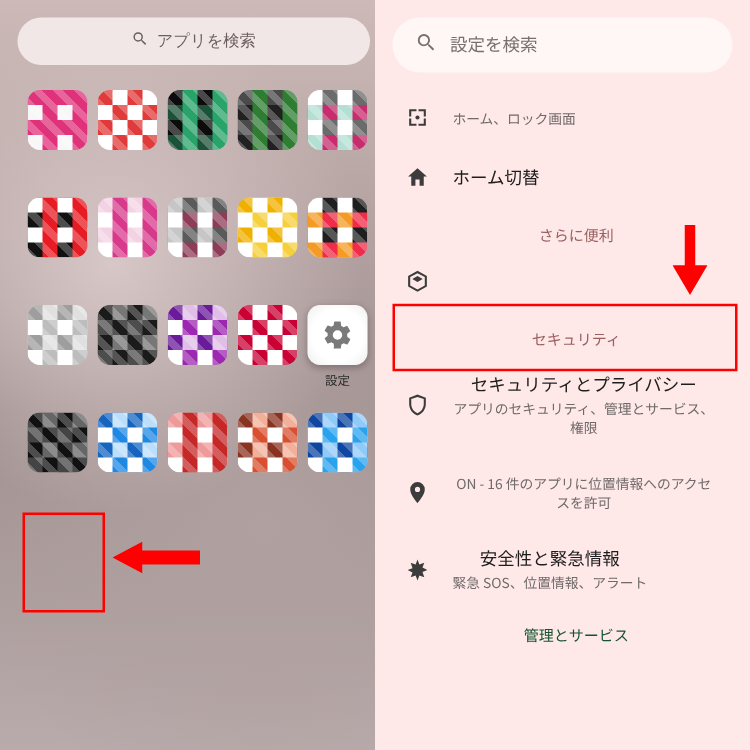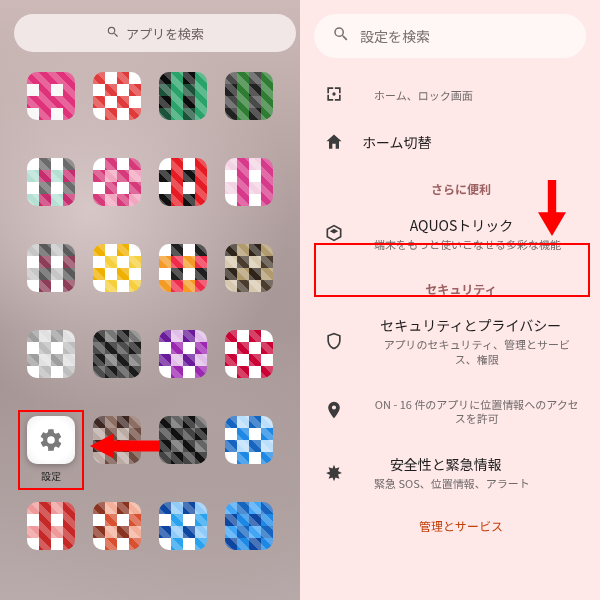--- a/index.html
+++ b/index.html
@@ -11,27 +11,27 @@
     width: 300px; height: 600px; position: relative;
     background:
       radial-gradient(circle at 30% 35%, #d8c7c7 0%, transparent 45%),
       radial-gradient(circle at 70% 70%, #b0a0a0 0%, transparent 50%),
       linear-gradient(180deg,#cdbab8 0%,#9f8f8f 55%,#b9abab 100%);
   }
   .search-pill {
     position: absolute; top: 14px; left: 14px; right: 4px; height: 38px;
     background: #f2e7e7; border-radius: 999px;
     display: flex; align-items: center; justify-content: center;
-    font-size: 13px; color: #6a5e5e; gap: 6px;
+    font-size: 13px; color: #6a5e5e; gap: 6px; font-family: Liberation Serif, serif;
   }
   .search-pill svg { width: 14px; height: 14px; }
 
   .grid {
     position: absolute; top: 72px; left: 22px; right: 22px; bottom: 10px;
-    display: grid; grid-template-columns: repeat(4, 1fr);
+    display: grid; grid-template-columns: repeat(6, 1fr);
     grid-auto-rows: 86px; column-gap: 8px;
   }
   .app { display: flex; flex-direction: column; align-items: center; }
   .app .ico { width: 48px; height: 48px; border-radius: 10px; position: relative; overflow: hidden; }
   .app .lbl { margin-top: 4px; font-size: 10px; color: #2b2b2b; text-align: center; }
 
   
   .pix { background:
       conic-gradient(from 90deg at 50% 50%, var(--c1) 0 25%, var(--c2) 0 50%, var(--c3) 0 75%, var(--c4) 0);
       background-size: 50% 50%; }
@@ -62,23 +62,23 @@
   .search-pill-r svg{width:18px;height:18px;}
 
   .list { flex:1; overflow:hidden; padding-top:4px; }
   .row {
     display:flex; align-items:center; gap:16px;
     padding:14px 20px 14px 22px; position:relative;
   }
   .row .glyph { width:24px; display:flex; align-items:center; justify-content:center; }
   .row .glyph svg{width:20px;height:20px;fill:#3c3c3c;}
   .row .txt .t { font-size:14px; color:#1d1d1d; }
-  .row .txt .s { font-size:11px; color:#6f6a6a; line-height:1.35; margin-top:2px; max-width:210px;margin-left:12px;}
-  .sect { font-size:12px; color:#9a5f5f; padding:14px 0 4px 22px;font-weight:bold; }
-  .footer-label{ font-size:12px; color:#c2410c; padding:12px 0 0 22px;}
+  .row .txt .s { font-size:11px; color:#6f6a6a; line-height:1.35; margin-top:2px; max-width:210px;}
+  .sect { font-size:12px; color:#9a5f5f; padding:14px 0 4px 22px; }
+  .footer-label{ font-size:12px; color:#14532d; padding:12px 0 0 22px;}
 
   .hl { position:absolute; border:2px solid #ff0000; pointer-events:none; }
 
 </style>
 </head>
 <body>
 
 <div class="left">
 
   <div class="search-pill">
@@ -220,24 +220,20 @@
     </div>
 
     <div class="sect">さらに便利</div>
 
     <div class="row">
       <span class="glyph">
         <svg viewBox="0 0 24 24">
             <path d="M12 2l9 5v10l-9 5-9-5V7l9-5zm0 2.3L5 8v8l7 3.9L19 16V8l-7-3.7zM12 7l5 2.8-5 2.8-5-2.8L12 7z"></path>
           </svg>
       </span>
-      <div class="txt">
-        <div class="t">AQUOSトリック</div>
-        <div class="s">端末をもっと使いこなせる多彩な機能</div>
-      </div>
     </div>
 
     <div class="sect">セキュリティ</div>
 
     <div class="row">
       <span class="glyph">
         <svg viewBox="0 0 24 24">
             <path d="M12 2l8 3v6c0 5-3.4 9.7-8 11-4.6-1.3-8-6-8-11V5l8-3zm0 2.2L6 6.3v4.7c0 3.9 2.5 7.6 6 8.8 3.5-1.2 6-4.9 6-8.8V6.3l-6-2.1z"></path>
           </svg>
       </span>

